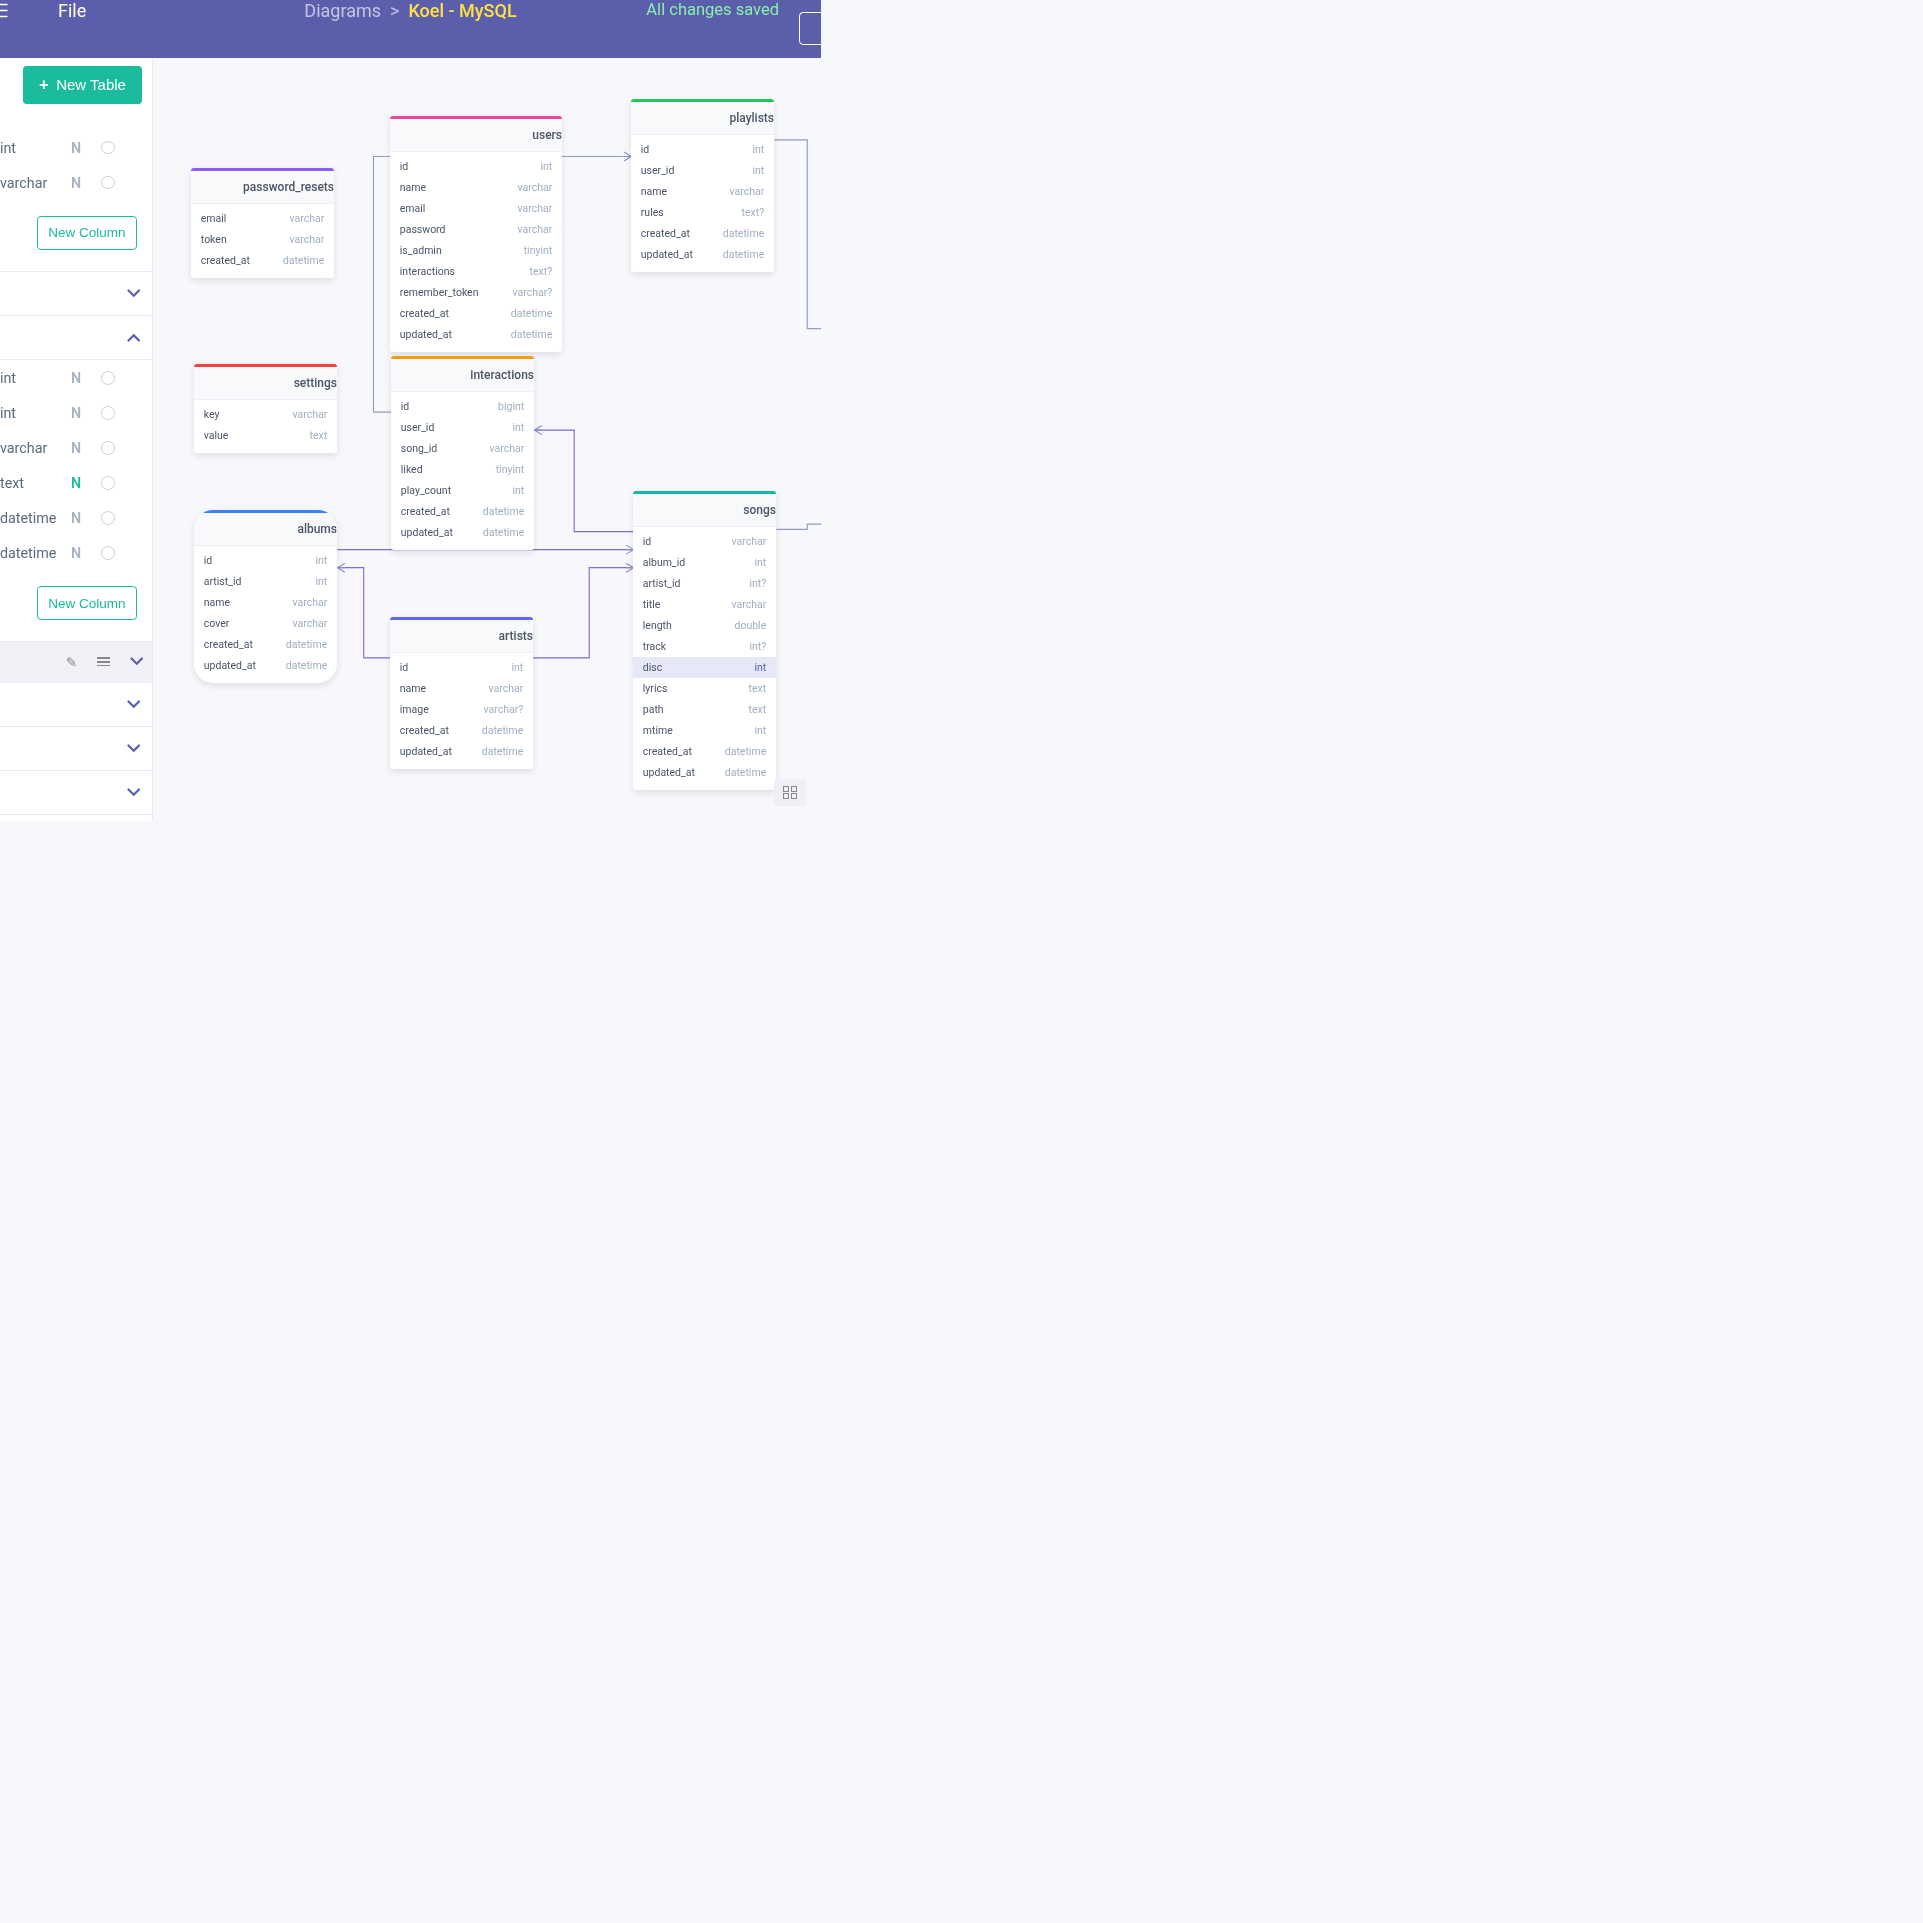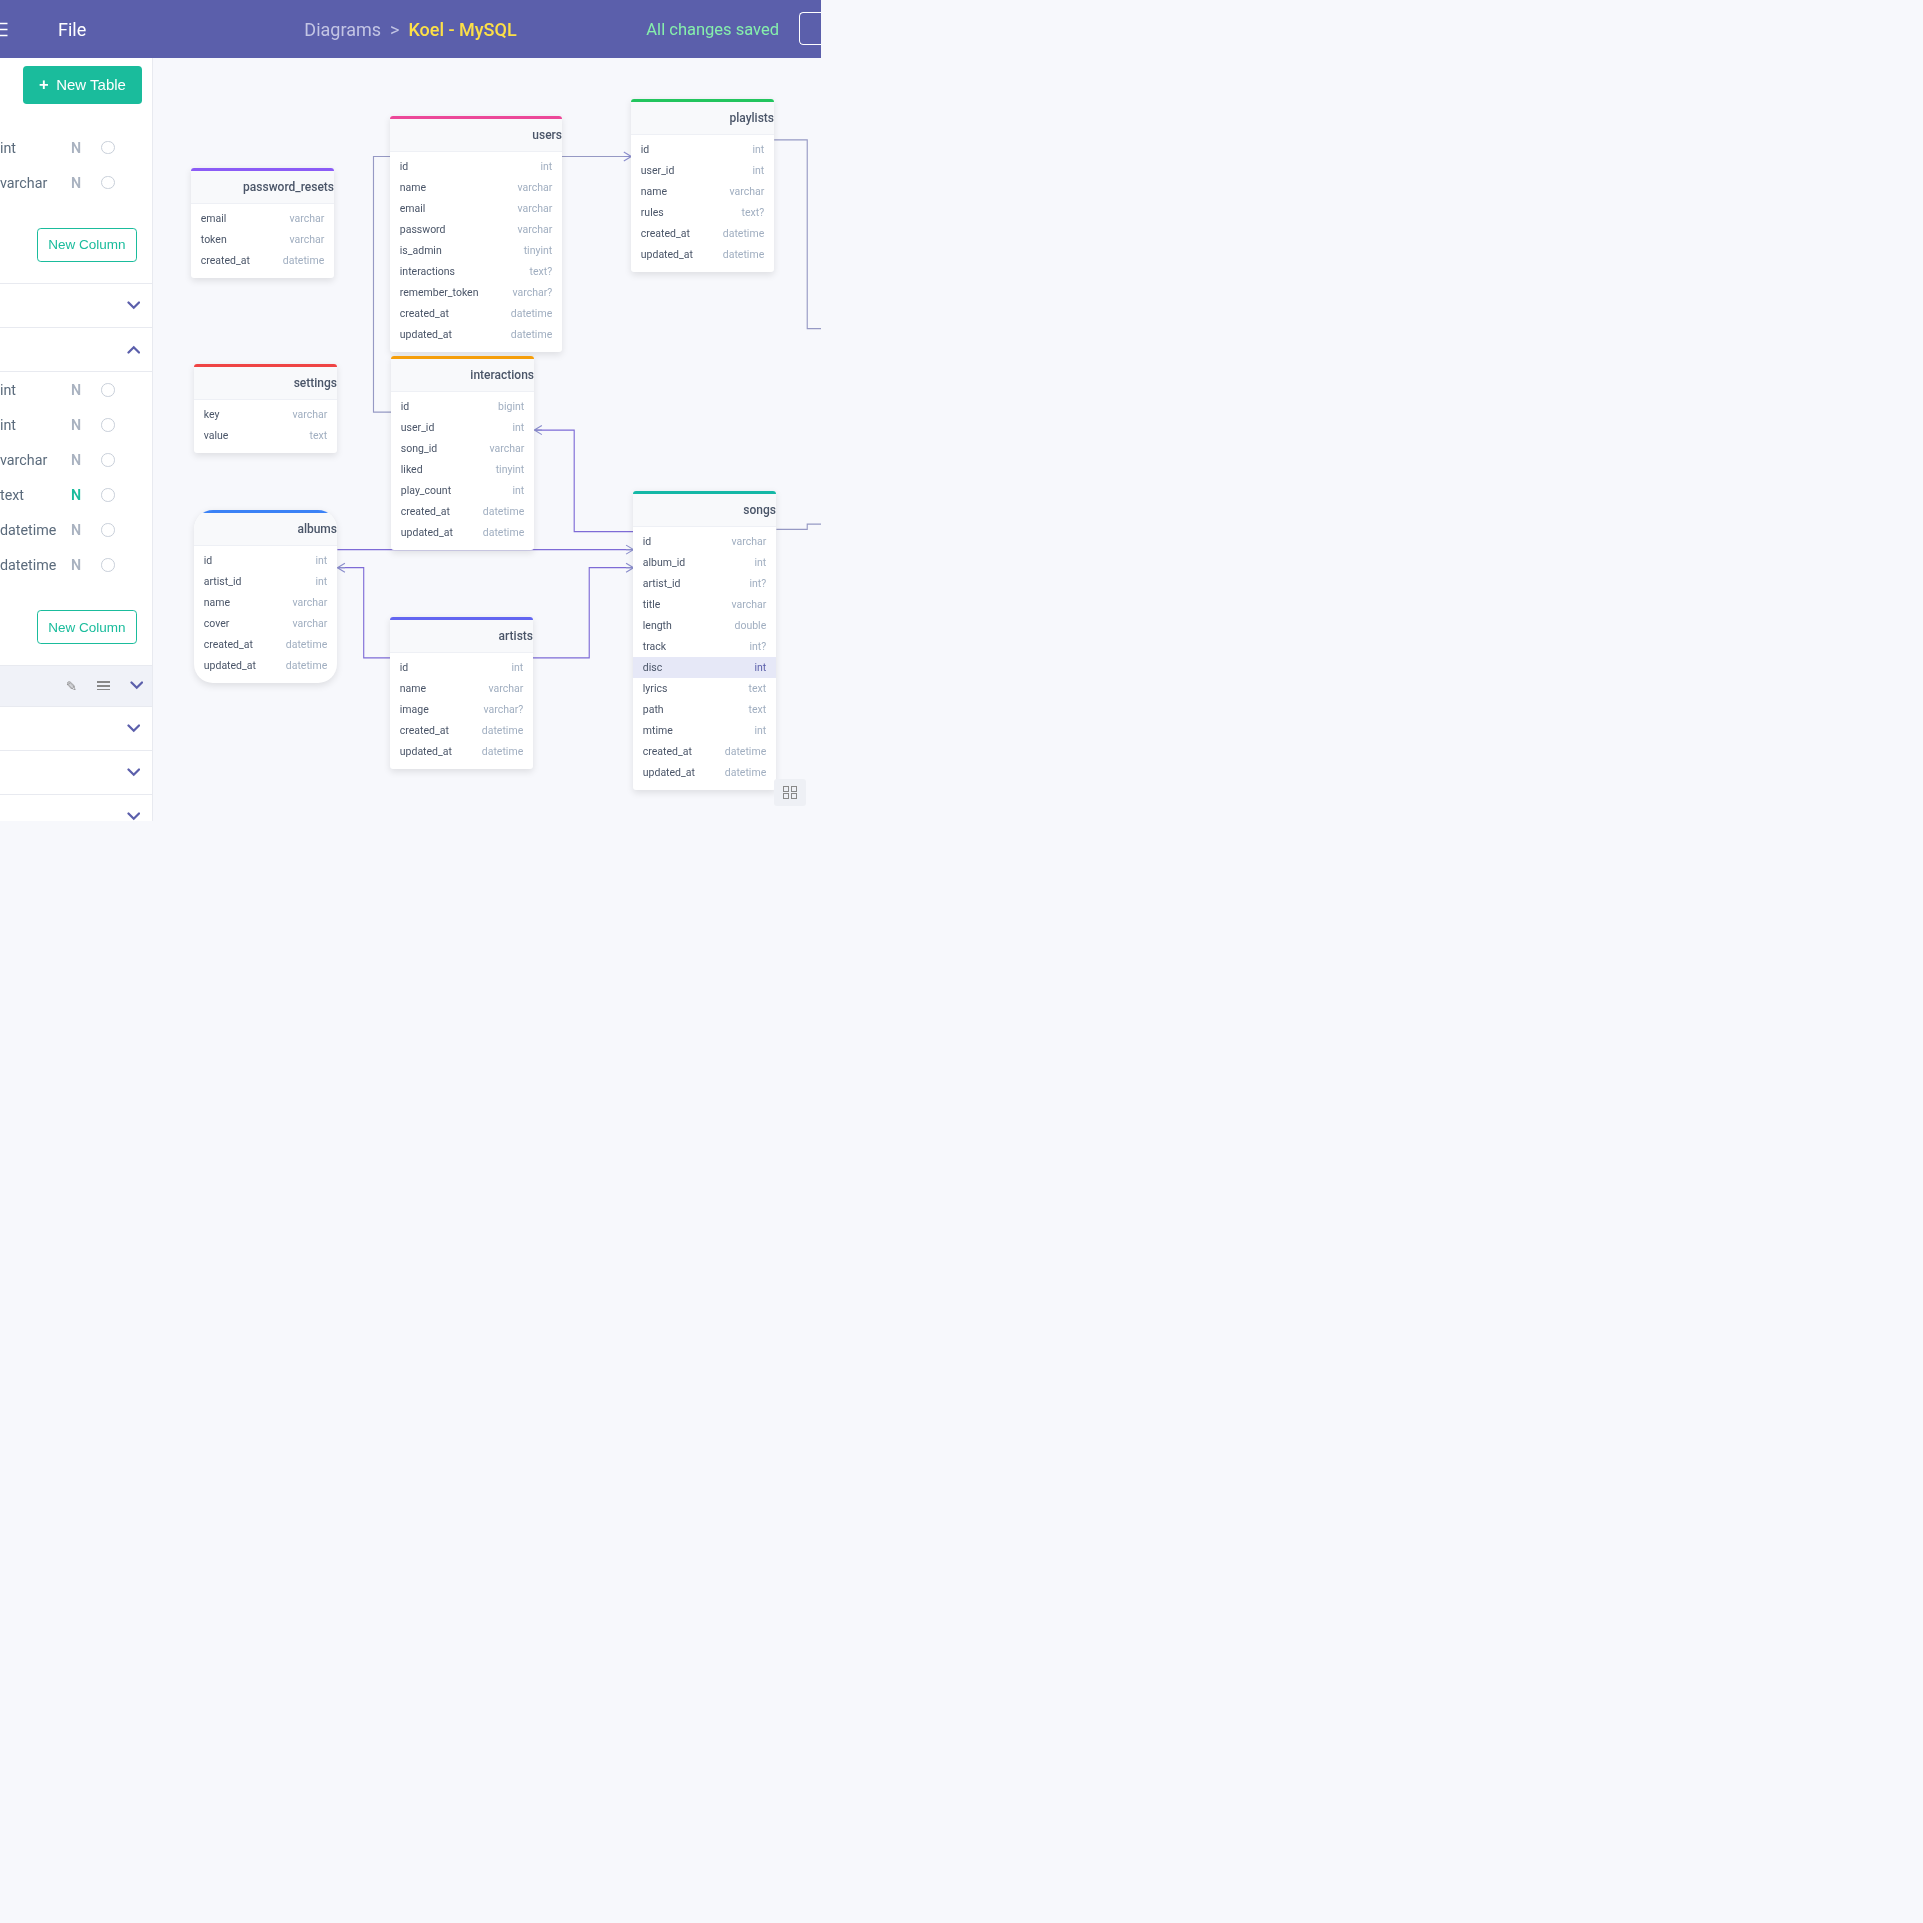--- a/index.html
+++ b/index.html
@@ -10,21 +10,21 @@
   height: 821px;
   overflow: hidden;
   position: relative;
 }
 
 
 .header {
   height: 58px;
   background: #5b5fab;
   display: flex;
-  align-items: center;
+  align-items: flex-start;
   color: white;
   padding: 0 0;
   position: relative;
 }
 .header-partial-icon {
   width: 9px;
   height: 21px;
   margin-left: 0;
   display: flex;
   align-items: center;
@@ -106,21 +106,20 @@
   border-bottom: 0.8px solid #e8eaf0;
 }
 .new-column-btn {
   background: #fff;
   border: 1.5px solid #1abc9c;
   color: #1abc9c;
   border-radius: 3.8px;
   padding: 8.3px 10.5px;
   font-size: 13.5px;
   font-weight: 500;
-  margin-top: 12px;
 }
 
 .sidebar-section {
   height: 44px;
   border-bottom: 0.8px solid #e8eaf0;
   display: flex;
   align-items: center;
   justify-content: flex-end;
   padding-right: 12px;
 }

